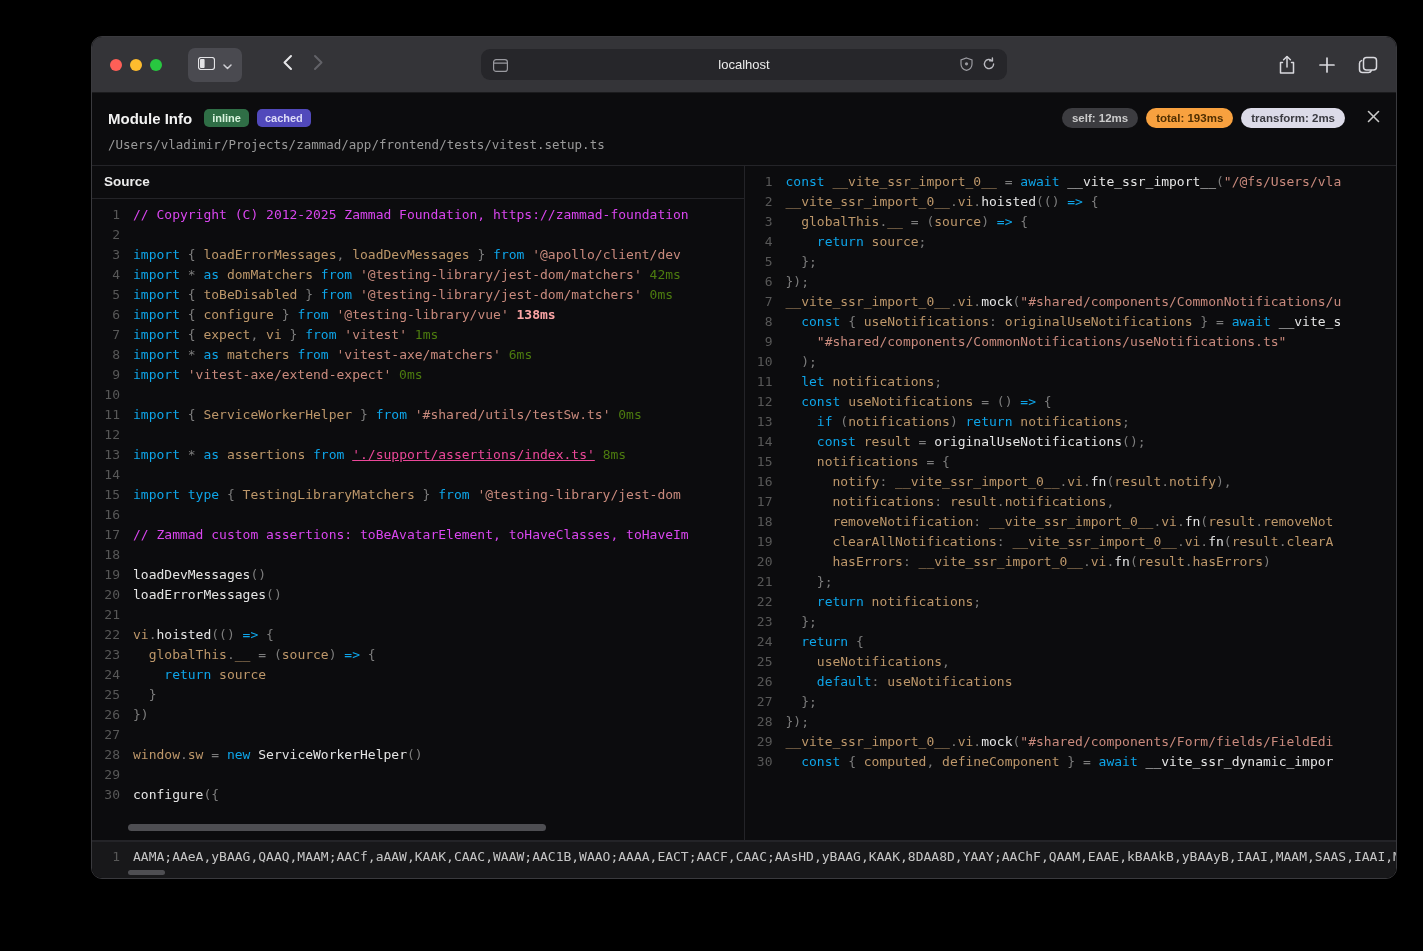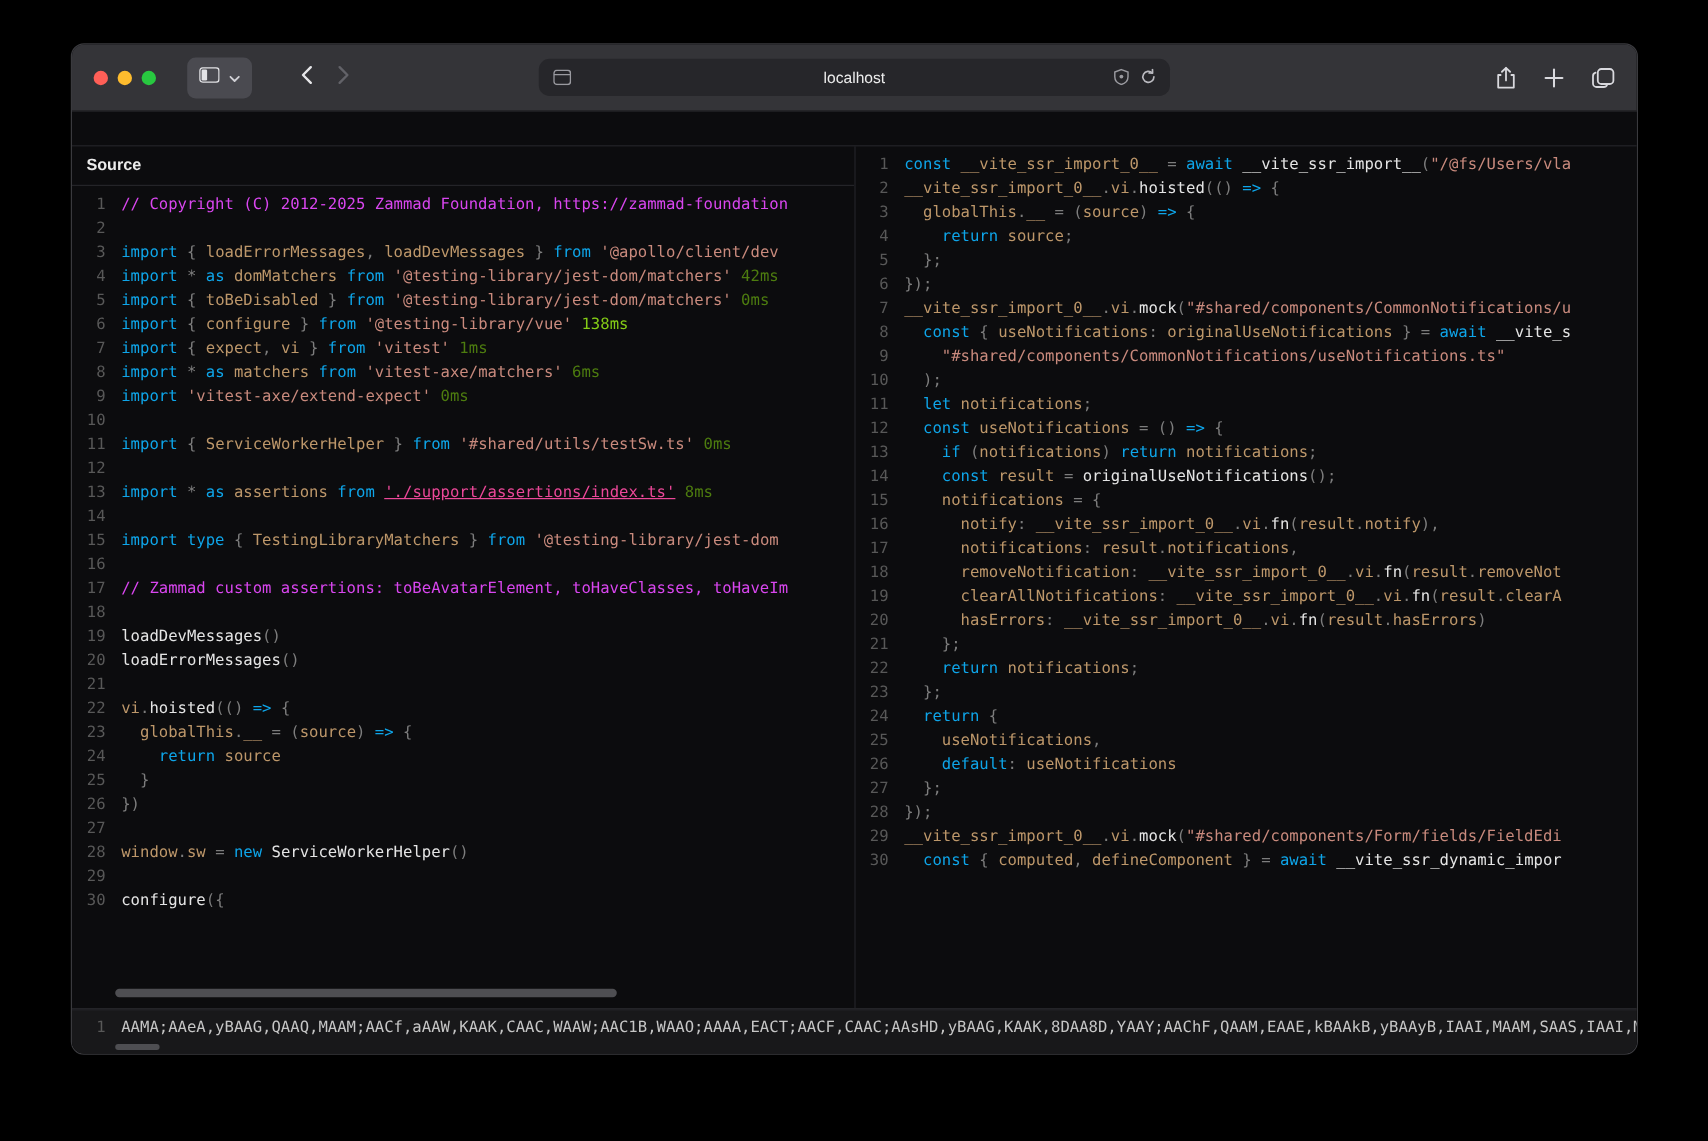--- a/index.html
+++ b/index.html
@@ -1,18 +1,18 @@
 <!DOCTYPE html>
 <html><head>
 <meta charset="utf-8">
 <style>
   * { box-sizing: border-box; margin: 0; padding: 0; }
   html, body { width: 1423px; height: 951px; background: #000; overflow: hidden;
     font-family: "Liberation Sans", sans-serif; }
-  .stage { position: relative; width: 1371px; height: 951px; }
+  .stage { position: relative; width: 1371px; height: 951px; margin-left: 32px; }
 
   .window { position: absolute; left: 59px; top: 36px; width: 1306px; height: 843px;
     border-radius: 11px; overflow: hidden; display: flex; flex-direction: column;
     background: #0c0c0e; border: 1px solid #3a3a3e; box-shadow: 0 25px 70px rgba(0,0,0,.7); }
 
   
   .toolbar { flex: 0 0 56px; background: #343438; display: flex; align-items: center;
     position: relative; padding: 0 18px; border-bottom: 1px solid #1b1b1d; }
   .traffic { display: flex; gap: 8px; margin-right: 26px; }
   .dot { width: 12px; height: 12px; border-radius: 50%; }
@@ -57,21 +57,21 @@
   .line-num { flex: 0 0 28px; text-align: right; color: #585858; margin-right: 13px; user-select: none; }
   .line-code { white-space: pre; }
   .tok-k { color: #0ea5e9; }
   .tok-s { color: #c98a7d; }
   .tok-f { color: #e5e5e5; }
   .tok-v { color: #bd976a; }
   .tok-p { color: #7d7d7d; }
   .tok-c { color: #d946ef; }
   .tok-d { color: #dbd7ca; }
   .tok-m { color: #4d7c0f; }
-  .tok-M { color: #84cc16; }
+  .tok-M { color: #fca5a5; font-weight: bold; }
   .tok-l { color: #ec4899; text-decoration: underline; cursor: pointer; }
   .hscroll { position: absolute; height: 7px; border-radius: 4px; background: #4e4e52; cursor: grab; }
   .left-scroll { left: 36px; bottom: 9px; width: 418px; }
 
   
   .sourcemap { border-top: 1px solid #242428; }
   .sm-header { padding: 9px 16px 8px; font-weight: 700; font-size: 13.5px; color: #ececec; }
   .sm-code { position: relative; background: #18181a; border-top: 1px solid #242428;
     padding: 6px 0 12px; display: flex; overflow: hidden; white-space: pre;
     font-family: "DejaVu Sans Mono", monospace; font-size: 13px; line-height: 18px; }
@@ -163,20 +163,38 @@
               <rect x="5.5" y="1.5" width="13" height="12.5" rx="3" fill="none" stroke="#d9d9de" stroke-width="1.5"></rect>
               <path d="M3.6 4.6 A3 3 0 0 0 1.5 7.5 V13.5 A3 3 0 0 0 4.5 16.5 H10.5 A3 3 0 0 0 13.3 14.6" fill="none" stroke="#d9d9de" stroke-width="1.5" stroke-linecap="round"></path>
             </svg>
         </span>
       </div>
     </div>
 
     <div class="page">
 
       <div class="page-header">
+        <div class="title-row">
+          <span class="page-title">Module Info</span>
+          <span class="badge badge-inline">inline</span>
+          <span class="badge badge-cached">cached</span>
+          <span class="spacer"></span>
+          <span class="pill pill-self">self: 12ms</span>
+          <span class="pill pill-total">total: 193ms</span>
+          <span class="pill pill-transform">transform: 2ms</span>
+          <span class="close-btn">
+            <span>
+              <svg width="13" height="13" viewBox="0 0 13 13">
+                  <line x1="1.5" y1="1.5" x2="11.5" y2="11.5" stroke="#c9c9c9" stroke-width="1.6" stroke-linecap="round"></line>
+                  <line x1="11.5" y1="1.5" x2="1.5" y2="11.5" stroke="#c9c9c9" stroke-width="1.6" stroke-linecap="round"></line>
+                </svg>
+            </span>
+          </span>
+        </div>
+        <div class="file-path">/Users/vladimir/Projects/zammad/app/frontend/tests/vitest.setup.ts</div>
       </div>
 
       <div class="panels">
         <section class="panel panel-left">
           <div class="panel-header">Source</div>
           <div class="code"><div class="code-line"><span class="line-num">1</span><span class="line-code"><span class="tok-c">// Copyright (C) 2012-2025 Zammad Foundation, https://zammad-foundation</span></span></div><div class="code-line"><span class="line-num">2</span><span class="line-code"></span></div><div class="code-line"><span class="line-num">3</span><span class="line-code"><span class="tok-k">import </span><span class="tok-p">{ </span><span class="tok-v">loadErrorMessages</span><span class="tok-p">, </span><span class="tok-v">loadDevMessages</span><span class="tok-p"> } </span><span class="tok-k">from </span><span class="tok-s">'@apollo/client/dev</span></span></div><div class="code-line"><span class="line-num">4</span><span class="line-code"><span class="tok-k">import </span><span class="tok-p">* </span><span class="tok-k">as </span><span class="tok-v">domMatchers</span><span class="tok-k"> from </span><span class="tok-s">'@testing-library/jest-dom/matchers'</span><span class="tok-m"> 42ms</span></span></div><div class="code-line"><span class="line-num">5</span><span class="line-code"><span class="tok-k">import </span><span class="tok-p">{ </span><span class="tok-v">toBeDisabled</span><span class="tok-p"> } </span><span class="tok-k">from </span><span class="tok-s">'@testing-library/jest-dom/matchers'</span><span class="tok-m"> 0ms</span></span></div><div class="code-line"><span class="line-num">6</span><span class="line-code"><span class="tok-k">import </span><span class="tok-p">{ </span><span class="tok-v">configure</span><span class="tok-p"> } </span><span class="tok-k">from </span><span class="tok-s">'@testing-library/vue'</span><span class="tok-M"> 138ms</span></span></div><div class="code-line"><span class="line-num">7</span><span class="line-code"><span class="tok-k">import </span><span class="tok-p">{ </span><span class="tok-v">expect</span><span class="tok-p">, </span><span class="tok-v">vi</span><span class="tok-p"> } </span><span class="tok-k">from </span><span class="tok-s">'vitest'</span><span class="tok-m"> 1ms</span></span></div><div class="code-line"><span class="line-num">8</span><span class="line-code"><span class="tok-k">import </span><span class="tok-p">* </span><span class="tok-k">as </span><span class="tok-v">matchers</span><span class="tok-k"> from </span><span class="tok-s">'vitest-axe/matchers'</span><span class="tok-m"> 6ms</span></span></div><div class="code-line"><span class="line-num">9</span><span class="line-code"><span class="tok-k">import </span><span class="tok-s">'vitest-axe/extend-expect'</span><span class="tok-m"> 0ms</span></span></div><div class="code-line"><span class="line-num">10</span><span class="line-code"></span></div><div class="code-line"><span class="line-num">11</span><span class="line-code"><span class="tok-k">import </span><span class="tok-p">{ </span><span class="tok-v">ServiceWorkerHelper</span><span class="tok-p"> } </span><span class="tok-k">from </span><span class="tok-s">'#shared/utils/testSw.ts'</span><span class="tok-m"> 0ms</span></span></div><div class="code-line"><span class="line-num">12</span><span class="line-code"></span></div><div class="code-line"><span class="line-num">13</span><span class="line-code"><span class="tok-k">import </span><span class="tok-p">* </span><span class="tok-k">as </span><span class="tok-v">assertions</span><span class="tok-k"> from </span><span class="tok-l">'./support/assertions/index.ts'</span><span class="tok-m"> 8ms</span></span></div><div class="code-line"><span class="line-num">14</span><span class="line-code"></span></div><div class="code-line"><span class="line-num">15</span><span class="line-code"><span class="tok-k">import type </span><span class="tok-p">{ </span><span class="tok-v">TestingLibraryMatchers</span><span class="tok-p"> } </span><span class="tok-k">from </span><span class="tok-s">'@testing-library/jest-dom</span></span></div><div class="code-line"><span class="line-num">16</span><span class="line-code"></span></div><div class="code-line"><span class="line-num">17</span><span class="line-code"><span class="tok-c">// Zammad custom assertions: toBeAvatarElement, toHaveClasses, toHaveIm</span></span></div><div class="code-line"><span class="line-num">18</span><span class="line-code"></span></div><div class="code-line"><span class="line-num">19</span><span class="line-code"><span class="tok-f">loadDevMessages</span><span class="tok-p">()</span></span></div><div class="code-line"><span class="line-num">20</span><span class="line-code"><span class="tok-f">loadErrorMessages</span><span class="tok-p">()</span></span></div><div class="code-line"><span class="line-num">21</span><span class="line-code"></span></div><div class="code-line"><span class="line-num">22</span><span class="line-code"><span class="tok-v">vi</span><span class="tok-p">.</span><span class="tok-f">hoisted</span><span class="tok-p">(() </span><span class="tok-k">=&gt;</span><span class="tok-p"> {</span></span></div><div class="code-line"><span class="line-num">23</span><span class="line-code"><span class="tok-d">  </span><span class="tok-v">globalThis</span><span class="tok-p">.</span><span class="tok-v">__</span><span class="tok-p"> = (</span><span class="tok-v">source</span><span class="tok-p">) </span><span class="tok-k">=&gt;</span><span class="tok-p"> {</span></span></div><div class="code-line"><span class="line-num">24</span><span class="line-code"><span class="tok-d">    </span><span class="tok-k">return </span><span class="tok-v">source</span></span></div><div class="code-line"><span class="line-num">25</span><span class="line-code"><span class="tok-d">  </span><span class="tok-p">}</span></span></div><div class="code-line"><span class="line-num">26</span><span class="line-code"><span class="tok-p">})</span></span></div><div class="code-line"><span class="line-num">27</span><span class="line-code"></span></div><div class="code-line"><span class="line-num">28</span><span class="line-code"><span class="tok-v">window</span><span class="tok-p">.</span><span class="tok-v">sw</span><span class="tok-p"> = </span><span class="tok-k">new </span><span class="tok-f">ServiceWorkerHelper</span><span class="tok-p">()</span></span></div><div class="code-line"><span class="line-num">29</span><span class="line-code"></span></div><div class="code-line"><span class="line-num">30</span><span class="line-code"><span class="tok-f">configure</span><span class="tok-p">({</span></span></div></div>
           <div class="hscroll left-scroll"></div>
         </section>
         <section class="panel">
           <div class="code"><div class="code-line"><span class="line-num">1</span><span class="line-code"><span class="tok-k">const </span><span class="tok-v">__vite_ssr_import_0__</span><span class="tok-p"> = </span><span class="tok-k">await </span><span class="tok-f">__vite_ssr_import__</span><span class="tok-p">(</span><span class="tok-s">"/@fs/Users/vla</span></span></div><div class="code-line"><span class="line-num">2</span><span class="line-code"><span class="tok-v">__vite_ssr_import_0__</span><span class="tok-p">.</span><span class="tok-v">vi</span><span class="tok-p">.</span><span class="tok-f">hoisted</span><span class="tok-p">(() </span><span class="tok-k">=&gt;</span><span class="tok-p"> {</span></span></div><div class="code-line"><span class="line-num">3</span><span class="line-code"><span class="tok-d">  </span><span class="tok-v">globalThis</span><span class="tok-p">.</span><span class="tok-v">__</span><span class="tok-p"> = (</span><span class="tok-v">source</span><span class="tok-p">) </span><span class="tok-k">=&gt;</span><span class="tok-p"> {</span></span></div><div class="code-line"><span class="line-num">4</span><span class="line-code"><span class="tok-d">    </span><span class="tok-k">return </span><span class="tok-v">source</span><span class="tok-p">;</span></span></div><div class="code-line"><span class="line-num">5</span><span class="line-code"><span class="tok-d">  </span><span class="tok-p">};</span></span></div><div class="code-line"><span class="line-num">6</span><span class="line-code"><span class="tok-p">});</span></span></div><div class="code-line"><span class="line-num">7</span><span class="line-code"><span class="tok-v">__vite_ssr_import_0__</span><span class="tok-p">.</span><span class="tok-v">vi</span><span class="tok-p">.</span><span class="tok-f">mock</span><span class="tok-p">(</span><span class="tok-s">"#shared/components/CommonNotifications/u</span></span></div><div class="code-line"><span class="line-num">8</span><span class="line-code"><span class="tok-d">  </span><span class="tok-k">const </span><span class="tok-p">{ </span><span class="tok-v">useNotifications</span><span class="tok-p">: </span><span class="tok-v">originalUseNotifications</span><span class="tok-p"> } = </span><span class="tok-k">await </span><span class="tok-f">__vite_s</span></span></div><div class="code-line"><span class="line-num">9</span><span class="line-code"><span class="tok-d">    </span><span class="tok-s">"#shared/components/CommonNotifications/useNotifications.ts"</span></span></div><div class="code-line"><span class="line-num">10</span><span class="line-code"><span class="tok-d">  </span><span class="tok-p">);</span></span></div><div class="code-line"><span class="line-num">11</span><span class="line-code"><span class="tok-d">  </span><span class="tok-k">let </span><span class="tok-v">notifications</span><span class="tok-p">;</span></span></div><div class="code-line"><span class="line-num">12</span><span class="line-code"><span class="tok-d">  </span><span class="tok-k">const </span><span class="tok-v">useNotifications</span><span class="tok-p"> = () </span><span class="tok-k">=&gt;</span><span class="tok-p"> {</span></span></div><div class="code-line"><span class="line-num">13</span><span class="line-code"><span class="tok-d">    </span><span class="tok-k">if </span><span class="tok-p">(</span><span class="tok-v">notifications</span><span class="tok-p">) </span><span class="tok-k">return </span><span class="tok-v">notifications</span><span class="tok-p">;</span></span></div><div class="code-line"><span class="line-num">14</span><span class="line-code"><span class="tok-d">    </span><span class="tok-k">const </span><span class="tok-v">result</span><span class="tok-p"> = </span><span class="tok-f">originalUseNotifications</span><span class="tok-p">();</span></span></div><div class="code-line"><span class="line-num">15</span><span class="line-code"><span class="tok-d">    </span><span class="tok-v">notifications</span><span class="tok-p"> = {</span></span></div><div class="code-line"><span class="line-num">16</span><span class="line-code"><span class="tok-d">      </span><span class="tok-v">notify</span><span class="tok-p">: </span><span class="tok-v">__vite_ssr_import_0__</span><span class="tok-p">.</span><span class="tok-v">vi</span><span class="tok-p">.</span><span class="tok-f">fn</span><span class="tok-p">(</span><span class="tok-v">result</span><span class="tok-p">.</span><span class="tok-v">notify</span><span class="tok-p">),</span></span></div><div class="code-line"><span class="line-num">17</span><span class="line-code"><span class="tok-d">      </span><span class="tok-v">notifications</span><span class="tok-p">: </span><span class="tok-v">result</span><span class="tok-p">.</span><span class="tok-v">notifications</span><span class="tok-p">,</span></span></div><div class="code-line"><span class="line-num">18</span><span class="line-code"><span class="tok-d">      </span><span class="tok-v">removeNotification</span><span class="tok-p">: </span><span class="tok-v">__vite_ssr_import_0__</span><span class="tok-p">.</span><span class="tok-v">vi</span><span class="tok-p">.</span><span class="tok-f">fn</span><span class="tok-p">(</span><span class="tok-v">result</span><span class="tok-p">.</span><span class="tok-v">removeNot</span></span></div><div class="code-line"><span class="line-num">19</span><span class="line-code"><span class="tok-d">      </span><span class="tok-v">clearAllNotifications</span><span class="tok-p">: </span><span class="tok-v">__vite_ssr_import_0__</span><span class="tok-p">.</span><span class="tok-v">vi</span><span class="tok-p">.</span><span class="tok-f">fn</span><span class="tok-p">(</span><span class="tok-v">result</span><span class="tok-p">.</span><span class="tok-v">clearA</span></span></div><div class="code-line"><span class="line-num">20</span><span class="line-code"><span class="tok-d">      </span><span class="tok-v">hasErrors</span><span class="tok-p">: </span><span class="tok-v">__vite_ssr_import_0__</span><span class="tok-p">.</span><span class="tok-v">vi</span><span class="tok-p">.</span><span class="tok-f">fn</span><span class="tok-p">(</span><span class="tok-v">result</span><span class="tok-p">.</span><span class="tok-v">hasErrors</span><span class="tok-p">)</span></span></div><div class="code-line"><span class="line-num">21</span><span class="line-code"><span class="tok-d">    </span><span class="tok-p">};</span></span></div><div class="code-line"><span class="line-num">22</span><span class="line-code"><span class="tok-d">    </span><span class="tok-k">return </span><span class="tok-v">notifications</span><span class="tok-p">;</span></span></div><div class="code-line"><span class="line-num">23</span><span class="line-code"><span class="tok-d">  </span><span class="tok-p">};</span></span></div><div class="code-line"><span class="line-num">24</span><span class="line-code"><span class="tok-d">  </span><span class="tok-k">return </span><span class="tok-p">{</span></span></div><div class="code-line"><span class="line-num">25</span><span class="line-code"><span class="tok-d">    </span><span class="tok-v">useNotifications</span><span class="tok-p">,</span></span></div><div class="code-line"><span class="line-num">26</span><span class="line-code"><span class="tok-d">    </span><span class="tok-k">default</span><span class="tok-p">: </span><span class="tok-v">useNotifications</span></span></div><div class="code-line"><span class="line-num">27</span><span class="line-code"><span class="tok-d">  </span><span class="tok-p">};</span></span></div><div class="code-line"><span class="line-num">28</span><span class="line-code"><span class="tok-p">});</span></span></div><div class="code-line"><span class="line-num">29</span><span class="line-code"><span class="tok-v">__vite_ssr_import_0__</span><span class="tok-p">.</span><span class="tok-v">vi</span><span class="tok-p">.</span><span class="tok-f">mock</span><span class="tok-p">(</span><span class="tok-s">"#shared/components/Form/fields/FieldEdi</span></span></div><div class="code-line"><span class="line-num">30</span><span class="line-code"><span class="tok-d">  </span><span class="tok-k">const </span><span class="tok-p">{ </span><span class="tok-v">computed</span><span class="tok-p">, </span><span class="tok-v">defineComponent</span><span class="tok-p"> } = </span><span class="tok-k">await </span><span class="tok-f">__vite_ssr_dynamic_impor</span></span></div></div>

